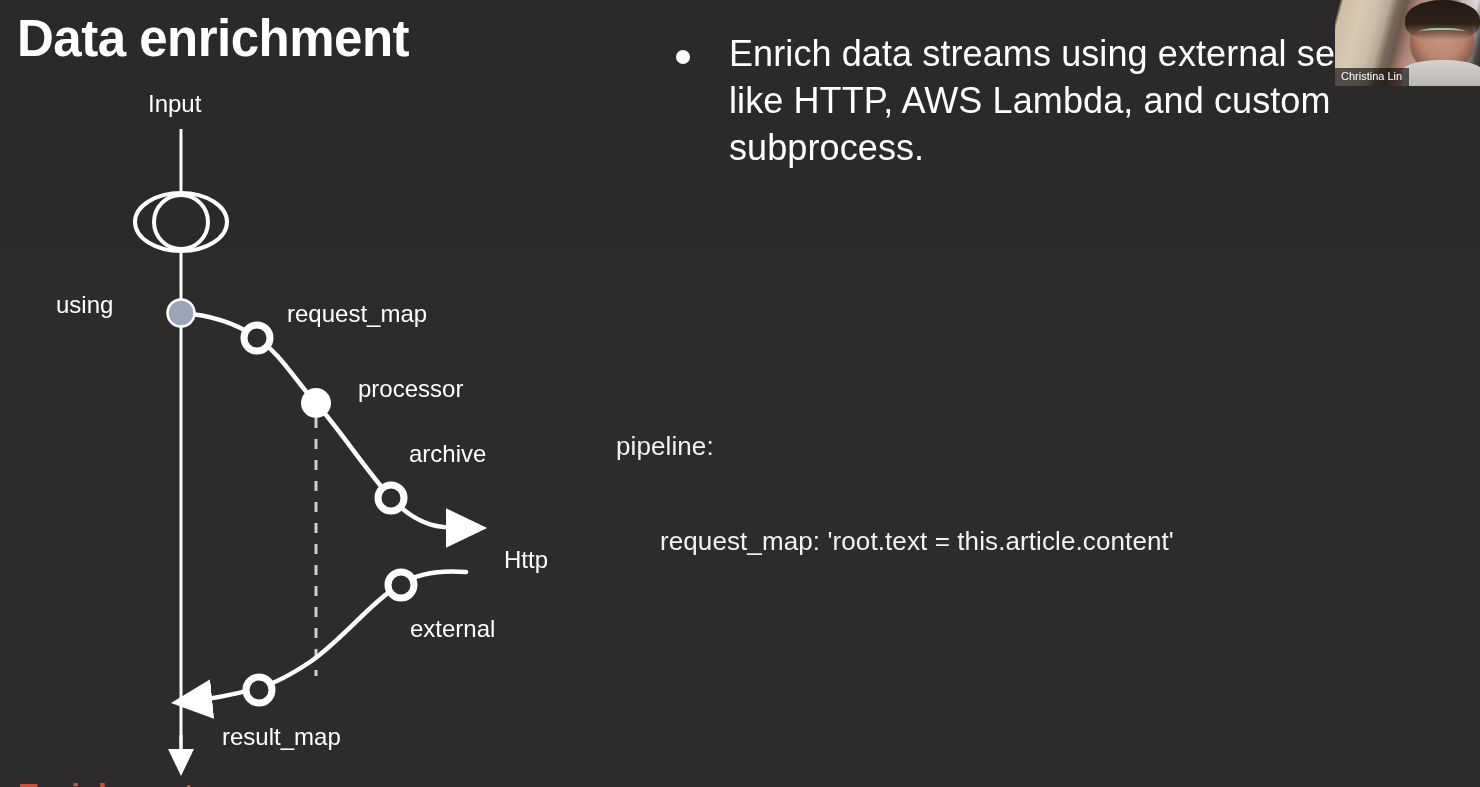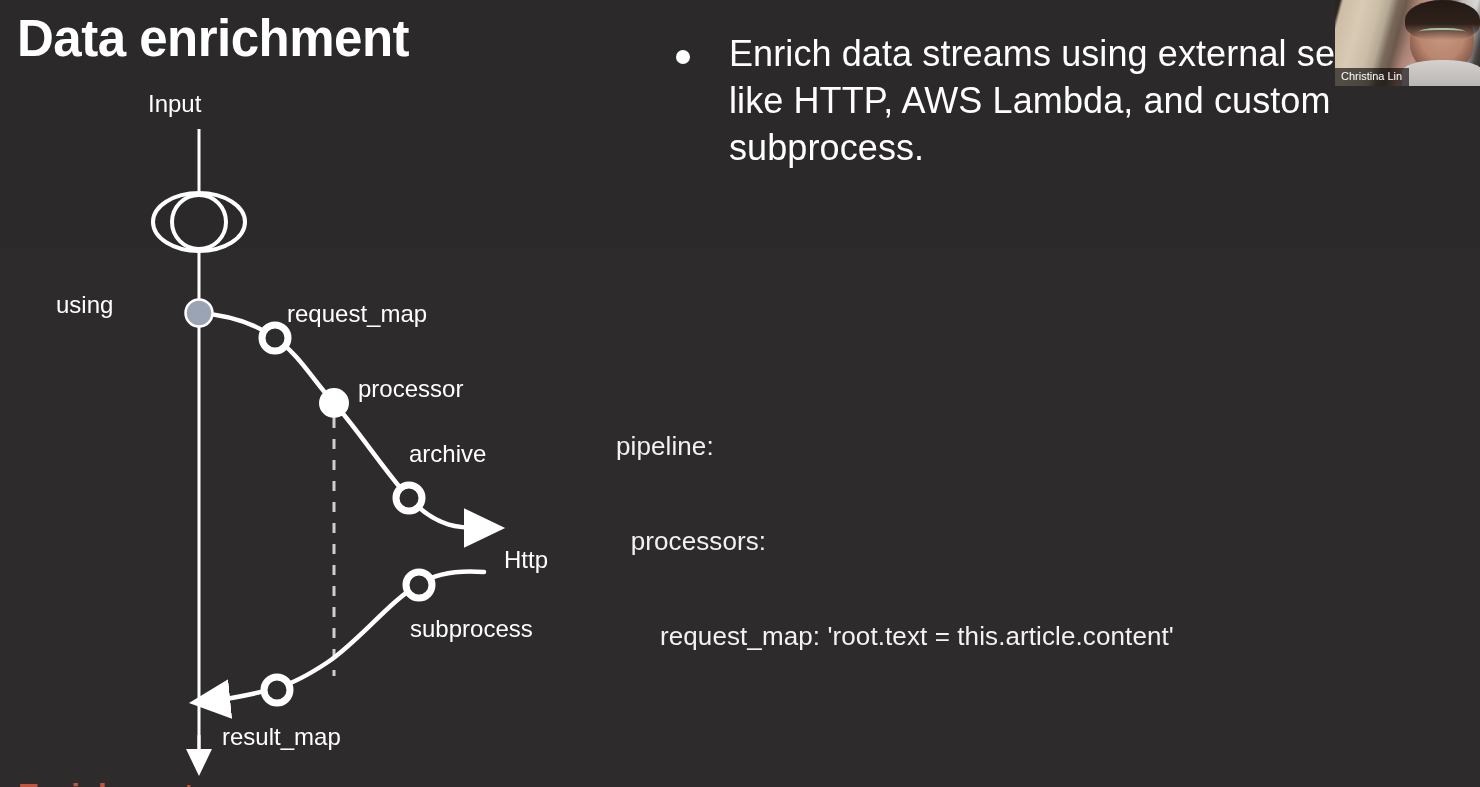--- a/index.html
+++ b/index.html
@@ -41,21 +41,20 @@
   }
 
   
   #diagram {
     position: absolute;
     left: 0;
     top: 0;
     width: 620px;
     height: 682px;
     z-index: 3;
-    padding-left: 18px;
   }
   #diagram svg { display: block; }
   .diagram-label {
     position: absolute;
     font-size: 24px;
     line-height: 28px;
     color: #ffffff;
     white-space: nowrap;
     z-index: 4;
   }
@@ -260,34 +259,33 @@
 
       <circle cx="259" cy="690" r="13" fill="#2d2b2b" stroke="#ffffff" stroke-width="7"></circle>
     </svg>
 
     <div class="diagram-label" id="label-input">Input</div>
     <div class="diagram-label" id="label-branch">using</div>
     <div class="diagram-label" id="label-request-map">request_map</div>
     <div class="diagram-label" id="label-processor">processor</div>
     <div class="diagram-label" id="label-archive">archive</div>
     <div class="diagram-label" id="label-http">Http</div>
-    <div class="diagram-label" id="label-unarchive">subprocess</div>
+    <div class="diagram-label" id="label-unarchive">external</div>
     <div class="diagram-label" id="label-result-map">result_map</div>
   </div>
 
   <div id="bullets">
     <div class="bullet-row">
       <span class="bullet-dot"></span>
       <span class="bullet-text">Enrich data streams using external services like HTTP, AWS Lambda, and custom subprocess.</span>
     </div>
   </div>
 
   <div id="yaml">
     <div class="yaml-line">pipeline:</div>
-    <div class="yaml-line">  processors:</div>
     <div class="yaml-line">      request_map: 'root.text = this.article.content'</div>
     
     
     
     
     
     
     
     
     

